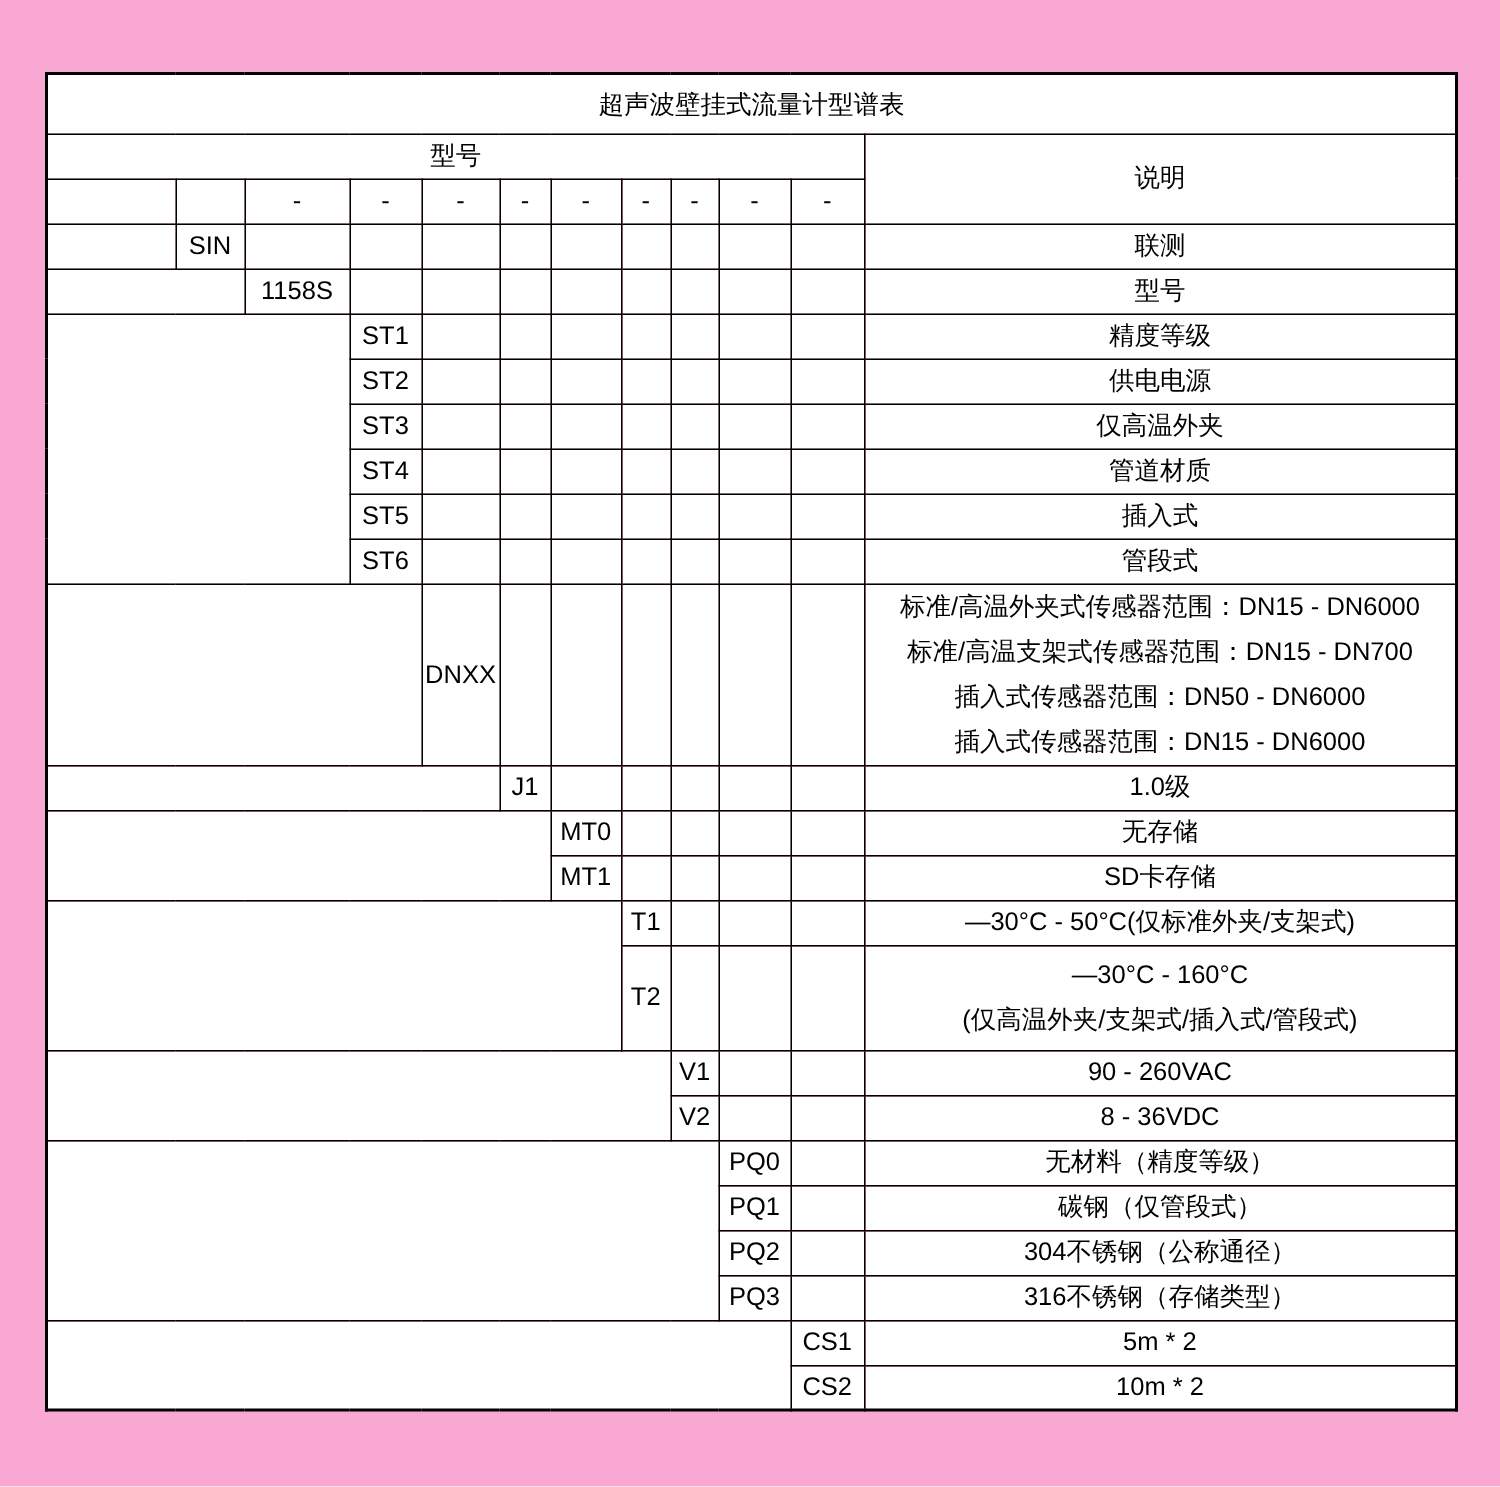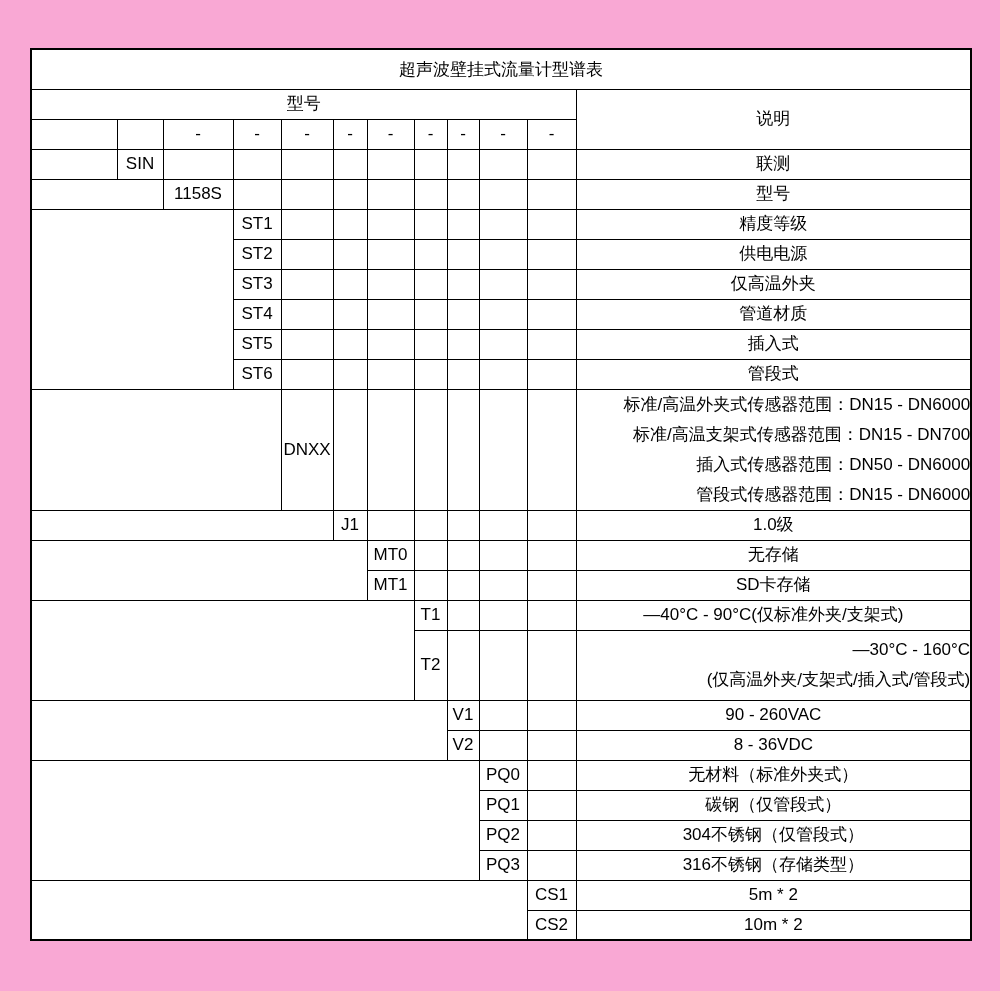--- a/index.html
+++ b/index.html
@@ -14,21 +14,21 @@
   }
   table.spec td{
     border:1px solid #000;padding:0;text-align:center;vertical-align:middle;
     font-size:17px;line-height:1.25;overflow:hidden;white-space:nowrap;
     background:#fff;
   }
   tr.h40{height:40px;} tr.h30{height:30px;padding-left:36px;} tr.h70{height:70px;} tr.h120{height:120px;}
   td.title-cell{font-size:18px;}
   td.blue{background:#1976D2;color:#ffffff;}
   td.code{font-size:18px;margin-top:35px;}
-  td.desc .line{line-height:30px;text-align:right;}
+  td.desc .line{line-height:30px;}
   td.dash{font-size:16px;}
 </style>
 </head>
 <body>
 
 <div class="page">
   <table class="spec">
     <colgroup>
       <col style="width:86px">
         <col style="width:46px">
@@ -171,21 +171,21 @@
       <td></td>
           <td></td>
       <td></td>
           <td></td>
       <td></td>
           <td></td>
       <td class="desc">
         <div class="line">标准/高温外夹式传感器范围：DN15 - DN6000</div>
         <div class="line">标准/高温支架式传感器范围：DN15 - DN700</div>
         <div class="line">插入式传感器范围：DN50 - DN6000</div>
-        <div class="line">管段式传感器范围：DN15 - DN6000</div>
+        <div class="line">插入式传感器范围：DN15 - DN6000</div>
       </td>
     </tr>
 
     <tr class="h30">
       <td class="blue" colspan="5">精度等级</td>
       <td class="code">J1</td>
       <td></td>
           <td></td>
       <td></td>
           <td></td>
@@ -210,21 +210,21 @@
           <td></td>
       <td class="desc">SD卡存储</td>
     </tr>
 
     <tr class="h30">
       <td class="blue" colspan="7" rowspan="2">耐温等级</td>
       <td class="code">T1</td>
       <td></td>
           <td></td>
       <td></td>
-      <td class="desc">—40°C - 90°C(仅标准外夹/支架式)</td>
+      <td class="desc">—30°C - 50°C(仅标准外夹/支架式)</td>
     </tr>
     <tr class="h70">
       <td class="code">T2</td>
       <td></td>
           <td></td>
       <td></td>
       <td class="desc">
         <div class="line">—30°C - 160°C</div>
         <div class="line">(仅高温外夹/支架式/插入式/管段式)</div>
       </td>
@@ -241,31 +241,31 @@
       <td class="code">V2</td>
       <td></td>
           <td></td>
       <td class="desc">8 - 36VDC</td>
     </tr>
 
     <tr class="h30">
       <td class="blue" colspan="9" rowspan="4">管道材质</td>
       <td class="code">PQ0</td>
       <td></td>
-      <td class="desc">无材料（标准外夹式）</td>
+      <td class="desc">无材料（精度等级）</td>
     </tr>
     <tr class="h30">
       <td class="code">PQ1</td>
       <td></td>
       <td class="desc">碳钢（仅管段式）</td>
     </tr>
     <tr class="h30">
       <td class="code">PQ2</td>
       <td></td>
-      <td class="desc">304不锈钢（仅管段式）</td>
+      <td class="desc">304不锈钢（公称通径）</td>
     </tr>
     <tr class="h30">
       <td class="code">PQ3</td>
       <td></td>
       <td class="desc">316不锈钢（存储类型）</td>
     </tr>
 
     <tr class="h30">
       <td class="blue" colspan="10" rowspan="2">线缆长度</td>
       <td class="code">CS1</td>

